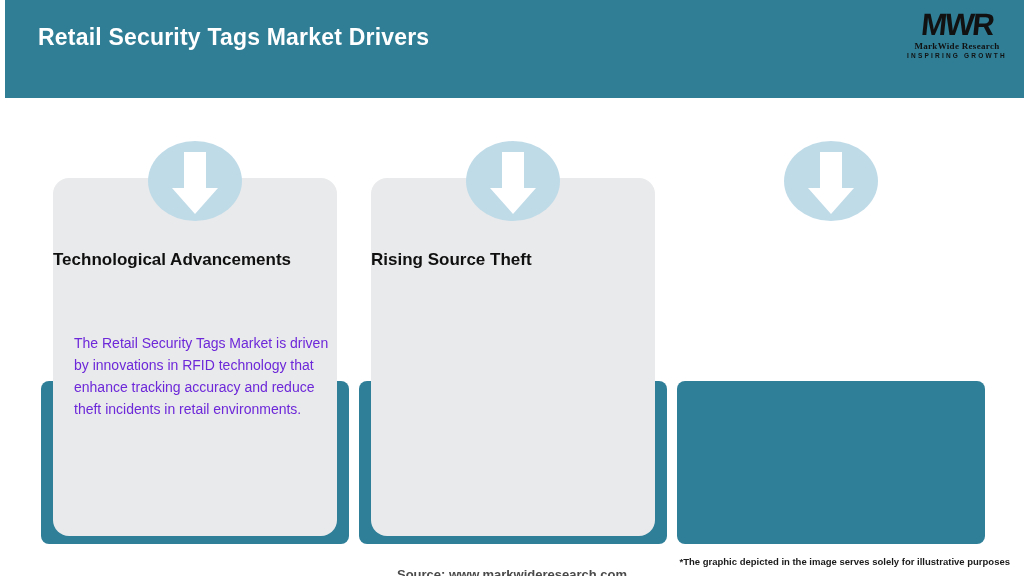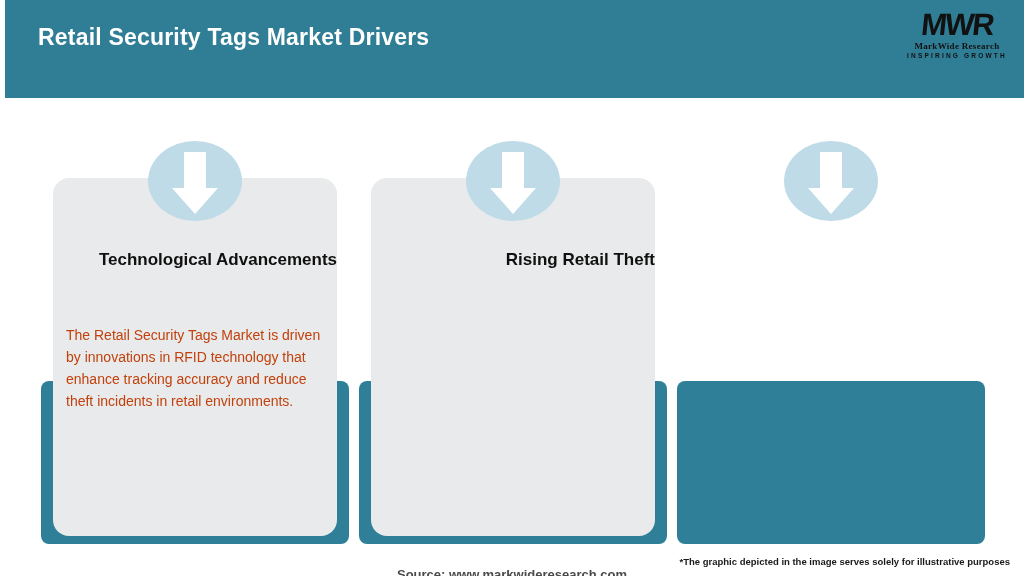--- a/index.html
+++ b/index.html
@@ -32,25 +32,25 @@
   }
   .bd-0{left:41px;} .bd-1{left:359px;} .bd-2{left:677px;}
   
   .card{
     position:absolute;top:178px;width:284px;height:358px;
     background:#E9EAEB;border-radius:16px;
   }
   .c-0{left:53px;} .c-1{left:371px;} .c-2{left:689px;}
   .card-title{
     position:absolute;left:0;top:72px;width:100%;margin:0;
-    text-align:right;font-size:17px;font-weight:bold;color:#101010;line-height:20px;
+    text-align:left;font-size:17px;font-weight:bold;color:#101010;line-height:20px;
   }
   .card-body{
-    position:absolute;left:13px;top:146px;margin:0;
-    font-size:14px;color:#c2410c;line-height:22px;white-space:pre;
+    position:absolute;left:13px;top:146px;margin:8px;
+    font-size:14px;color:#6d28d9;line-height:22px;white-space:pre;
   }
   
   .bubble{
     position:absolute;top:141px;width:94px;height:80px;border-radius:50%;
     background:#BFDBE8;display:flex;align-items:flex-start;justify-content:center;
   }
   .b-0{left:148px;} .b-1{left:466px;} .b-2{left:784px;}
   .bubble svg{margin-top:11px;}
   
   .source-text{
@@ -82,21 +82,21 @@
 
   <section class="card c-0">
     <h2 class="card-title">Technological Advancements</h2>
     <p class="card-body">The Retail Security Tags Market is driven
 by innovations in RFID technology that
 enhance tracking accuracy and reduce
 theft incidents in retail environments.</p>
   </section>
 
   <section class="card c-1">
-    <h2 class="card-title">Rising Retail Theft</h2>
+    <h2 class="card-title">Rising Source Theft</h2>
   </section>
 
 
   <div class="bubble b-0">
     <svg width="46" height="62" viewBox="0 0 46 62" aria-hidden="true">
       <path d="M12 0 h22 v36 h12 L23 62 L0 36 h12 z" fill="#ffffff"></path>
     </svg>
   </div>
   <div class="bubble b-1">
     <svg width="46" height="62" viewBox="0 0 46 62" aria-hidden="true">

